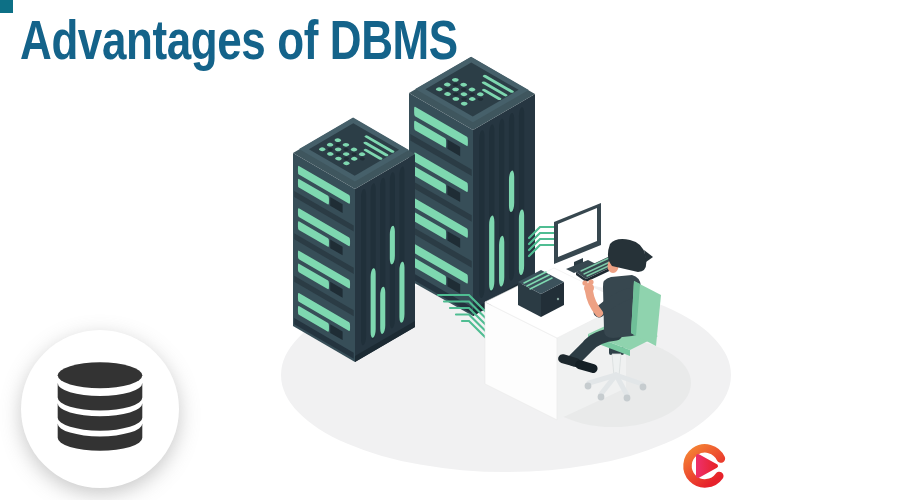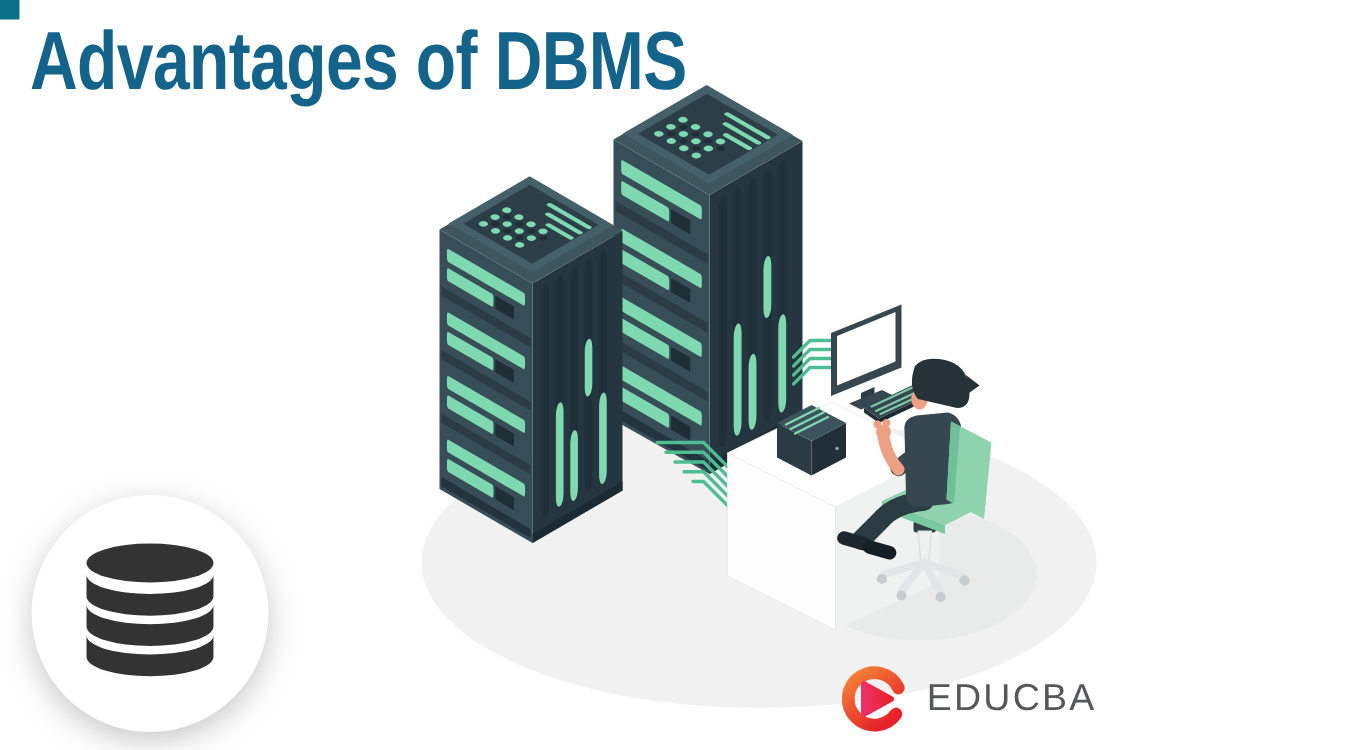--- a/index.html
+++ b/index.html
@@ -266,16 +266,15 @@
           <stop offset="1" stop-color="#e6212b"></stop>
         </linearGradient>
         <linearGradient id="triG" x1="0" y1="0" x2="1" y2="0">
           <stop offset="0" stop-color="#ed2f68"></stop>
           <stop offset="1" stop-color="#e8232a"></stop>
         </linearGradient>
       </defs>
       <path d="M41.9 19.6 A17.5 17.5 0 1 0 40.3 37.0" fill="none" stroke="url(#ringG)" stroke-width="8.5" stroke-linecap="round"></path>
       <path d="M19 17 L19 37 L37 27 Z" fill="url(#triG)" stroke="url(#triG)" stroke-width="4" stroke-linejoin="round"></path>
     </svg>
-    <span id="educba-wordmark">EDUCBA</span>
   </div>
 
 </div>
 
 </body></html>

